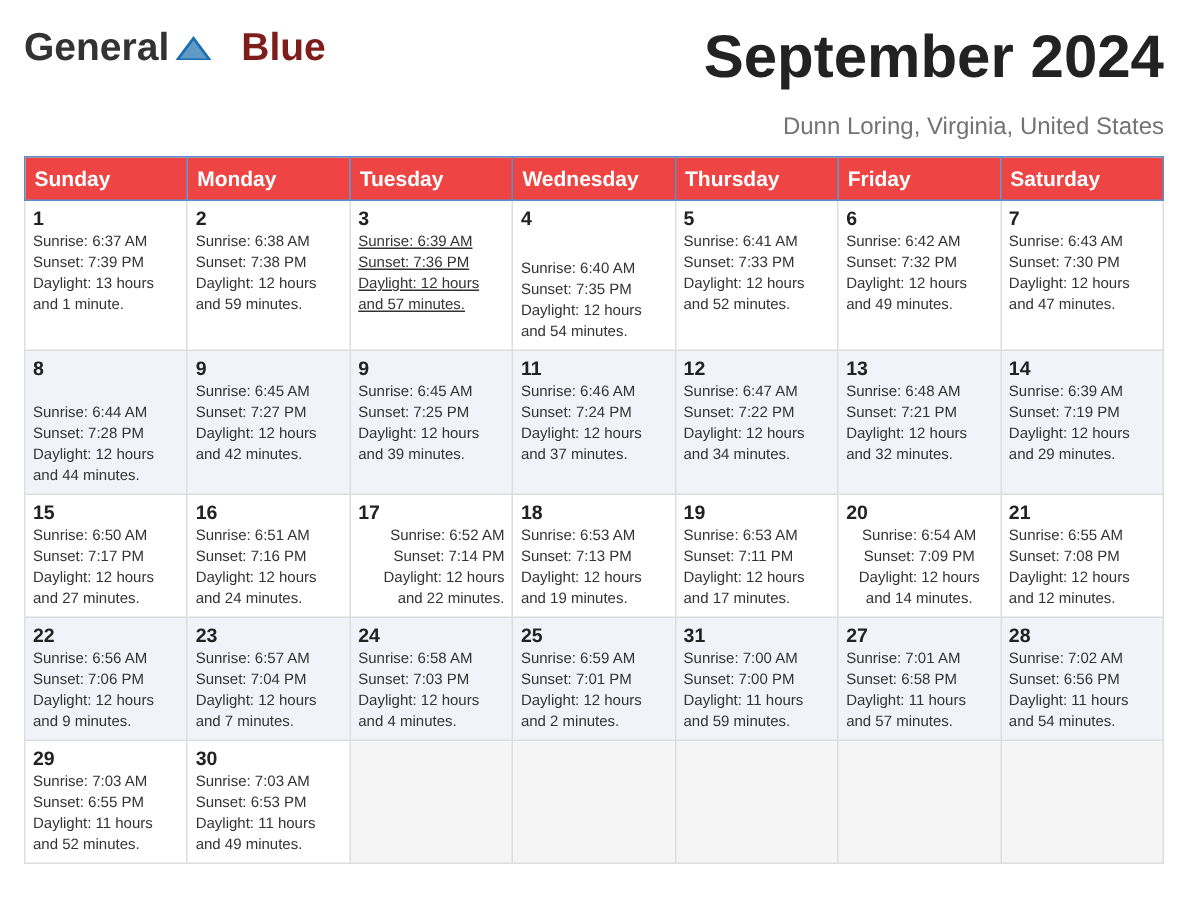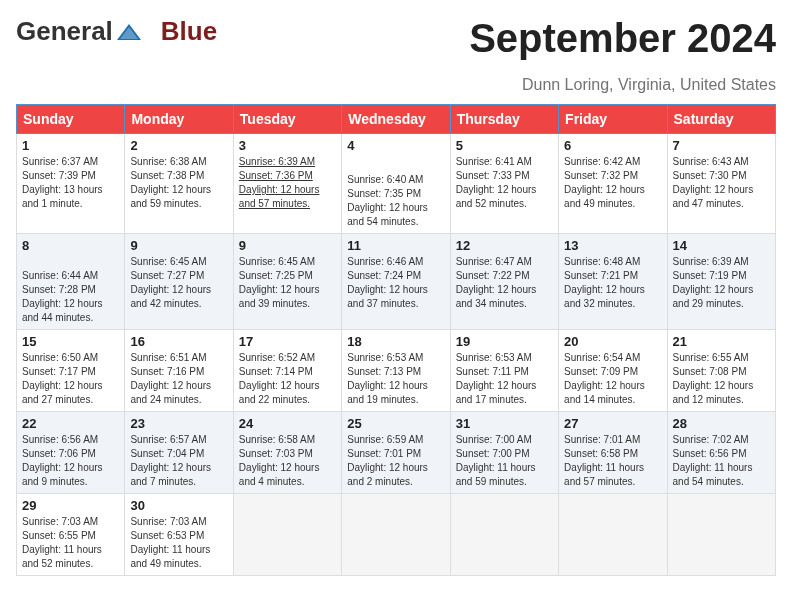--- a/index.html
+++ b/index.html
@@ -221,39 +221,39 @@
 Daylight: 12 hours and 27 minutes.</div>
         </td>
         <td>
           <div class="day-num">16</div>
           <div class="day-info" style="white-space: pre-line;">Sunrise: 6:51 AM
 Sunset: 7:16 PM
 Daylight: 12 hours and 24 minutes.</div>
         </td>
         <td>
           <div class="day-num">17</div>
-          <div class="day-info" style="white-space: pre-line;">Sunrise: 6:52 AM
+          <div class="day-info" style="white-space: pre-line; text-align: right;">Sunrise: 6:52 AM
 Sunset: 7:14 PM
 Daylight: 12 hours and 22 minutes.</div>
         </td>
         <td>
           <div class="day-num">18</div>
           <div class="day-info" style="white-space: pre-line;">Sunrise: 6:53 AM
 Sunset: 7:13 PM
 Daylight: 12 hours and 19 minutes.</div>
         </td>
         <td>
           <div class="day-num">19</div>
           <div class="day-info" style="white-space: pre-line;">Sunrise: 6:53 AM
 Sunset: 7:11 PM
 Daylight: 12 hours and 17 minutes.</div>
         </td>
         <td>
           <div class="day-num">20</div>
-          <div class="day-info" style="white-space: pre-line;">Sunrise: 6:54 AM
+          <div class="day-info" style="white-space: pre-line; text-align: center;">Sunrise: 6:54 AM
 Sunset: 7:09 PM
 Daylight: 12 hours and 14 minutes.</div>
         </td>
         <td>
           <div class="day-num">21</div>
           <div class="day-info" style="white-space: pre-line;">Sunrise: 6:55 AM
 Sunset: 7:08 PM
 Daylight: 12 hours and 12 minutes.</div>
         </td>
       </tr>

